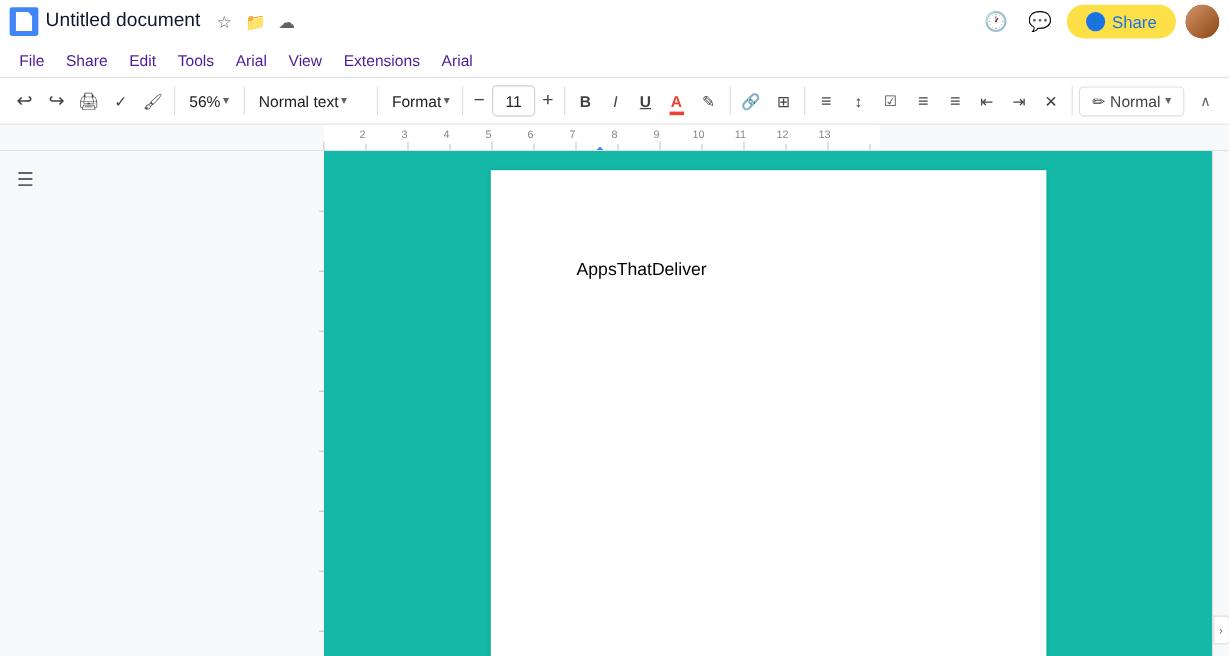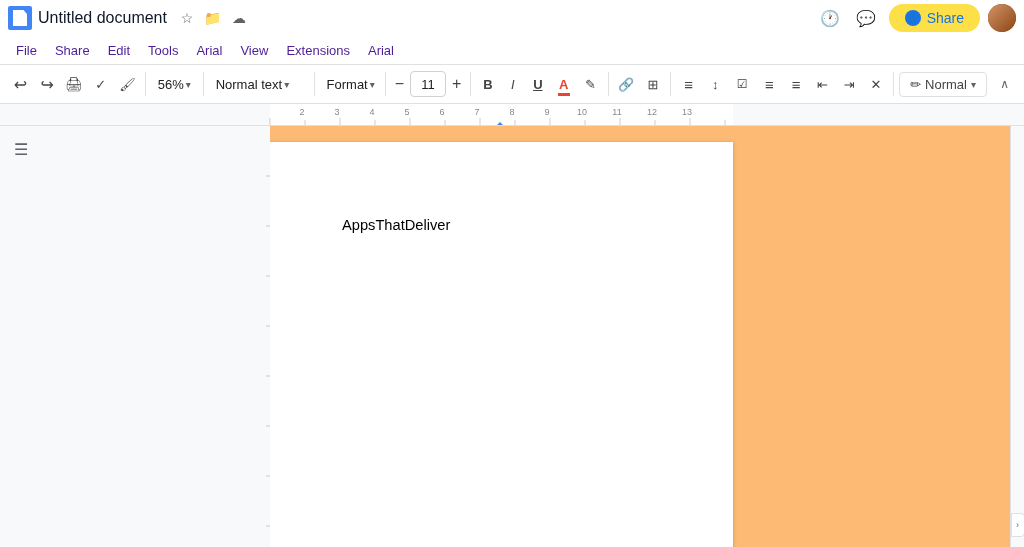--- a/index.html
+++ b/index.html
@@ -203,23 +203,23 @@
       background: #f8f9fa;
       border-right: 1px solid #e0e0e0;
       display: flex; flex-direction: column; align-items: center;
     }
 
     
     #doc-area {
       flex: 1;
       overflow-y: auto;
       display: flex;
-      justify-content: flex-start;
+      justify-content: center;
       padding: 16px 0;
-      background: #fdba74;
+      background: #14b8a6;
     }
     #page {
       width: 463px;
       min-height: 600px;
       background: #fff;
       box-shadow: 0 1px 4px rgba(0,0,0,0.2);
       position: relative;
       padding: 72px 72px 72px 72px;
     }
     #doc-content {

